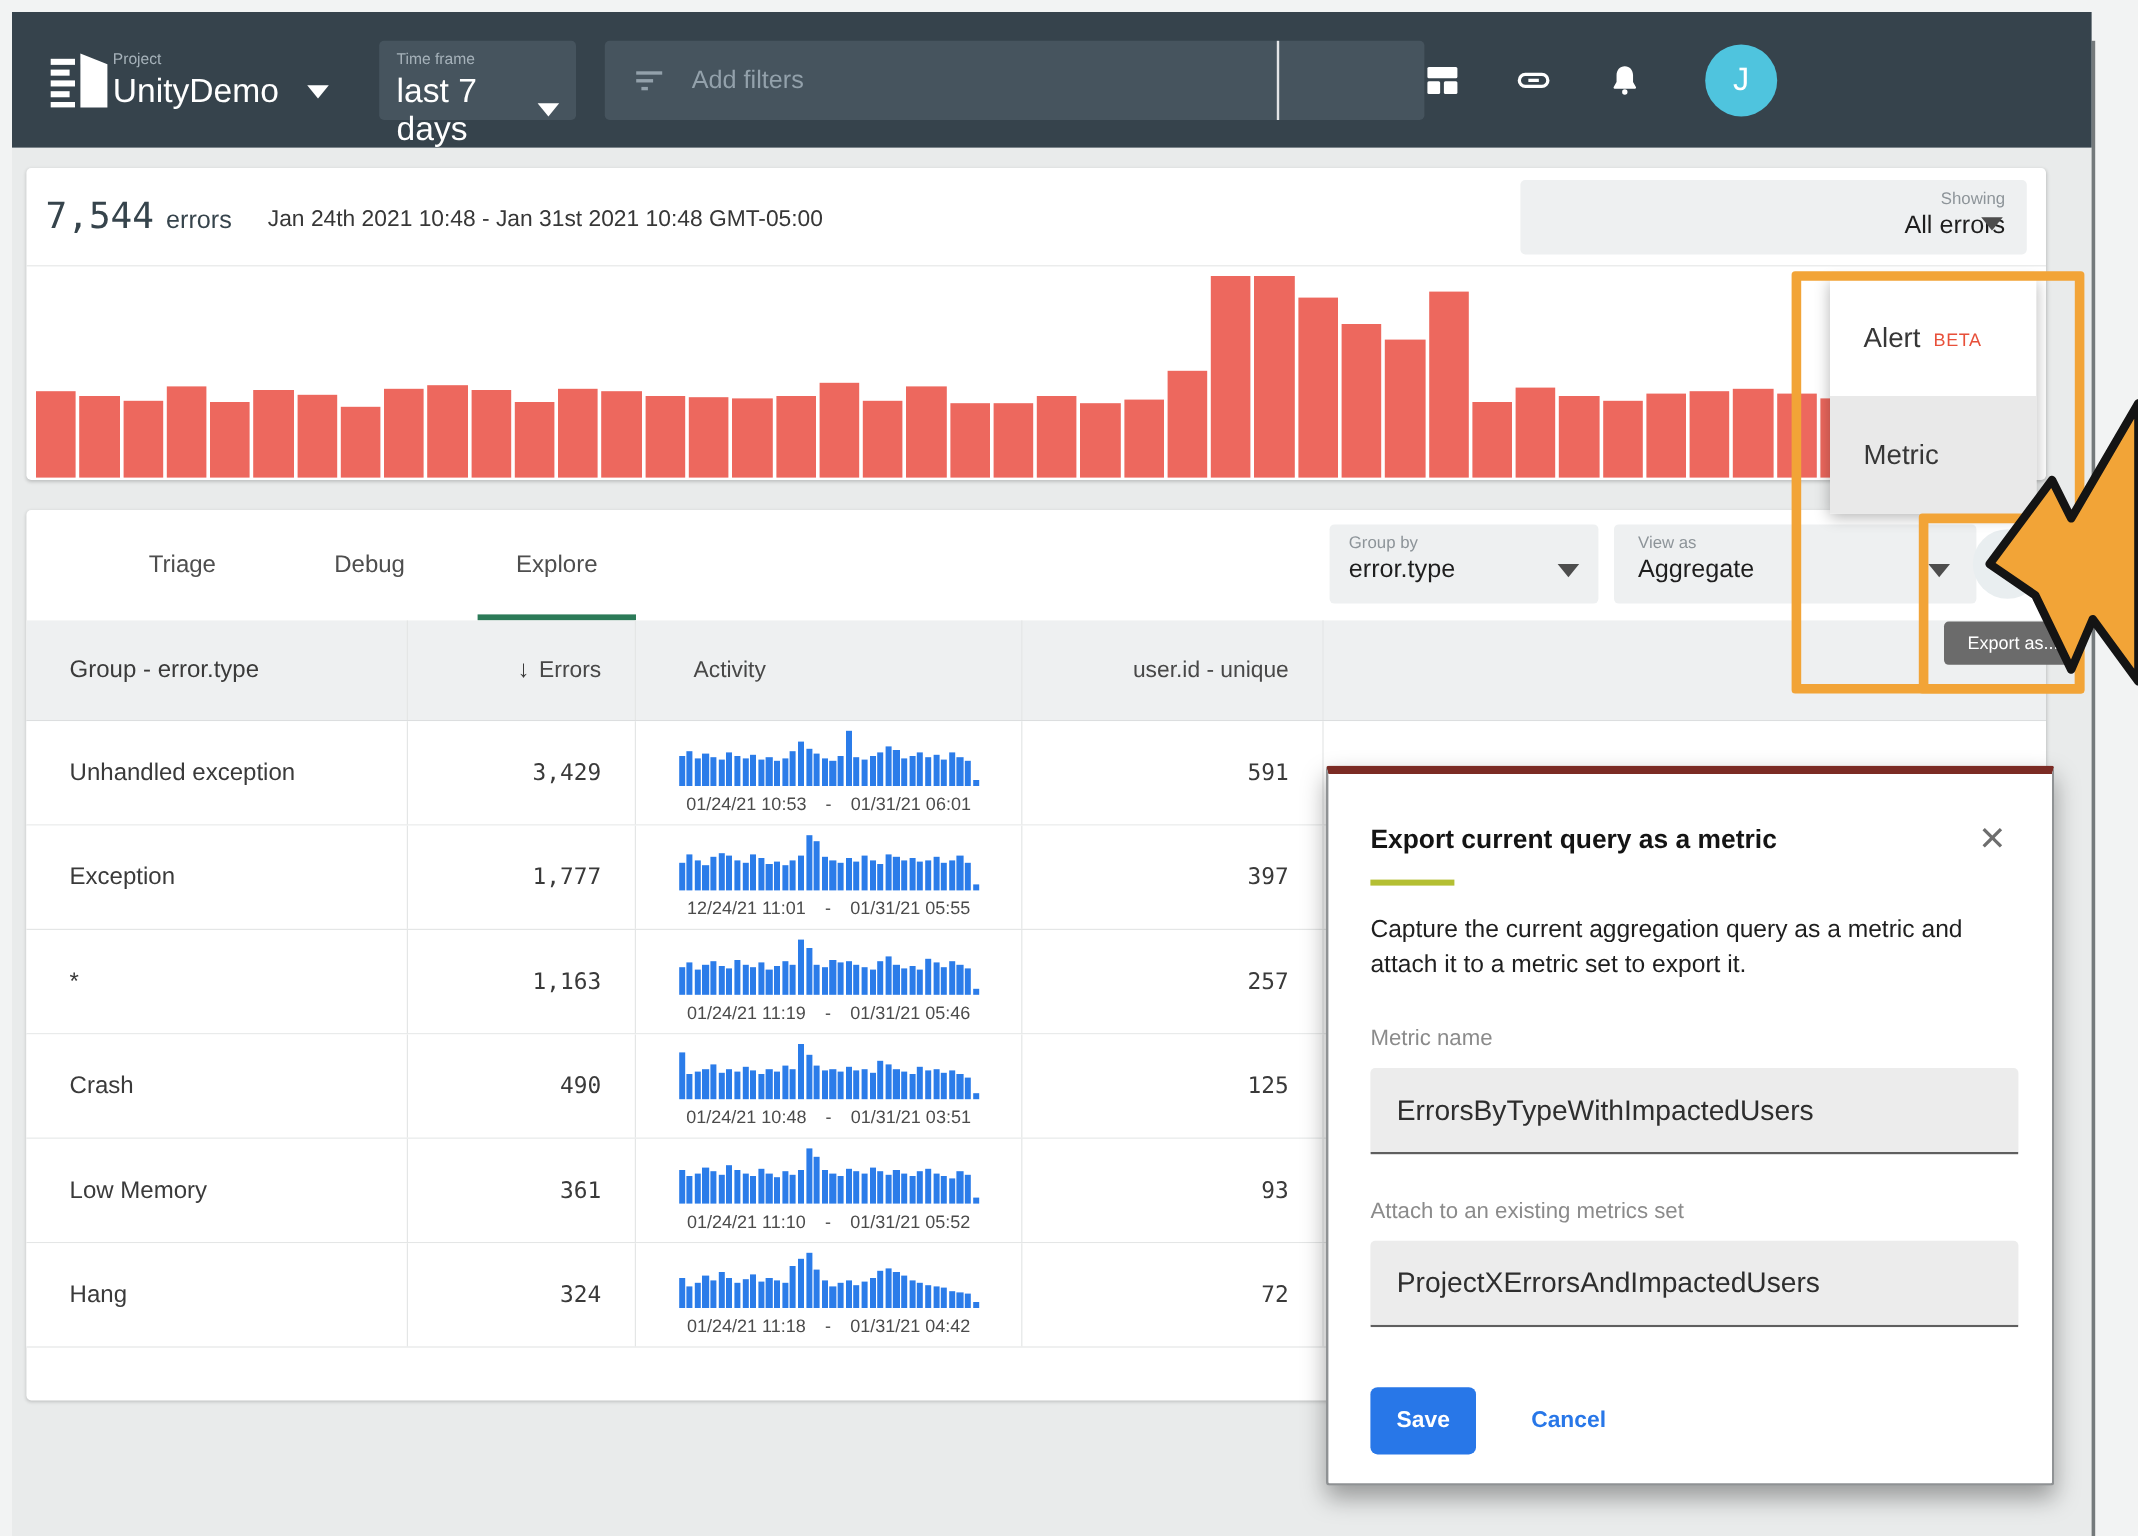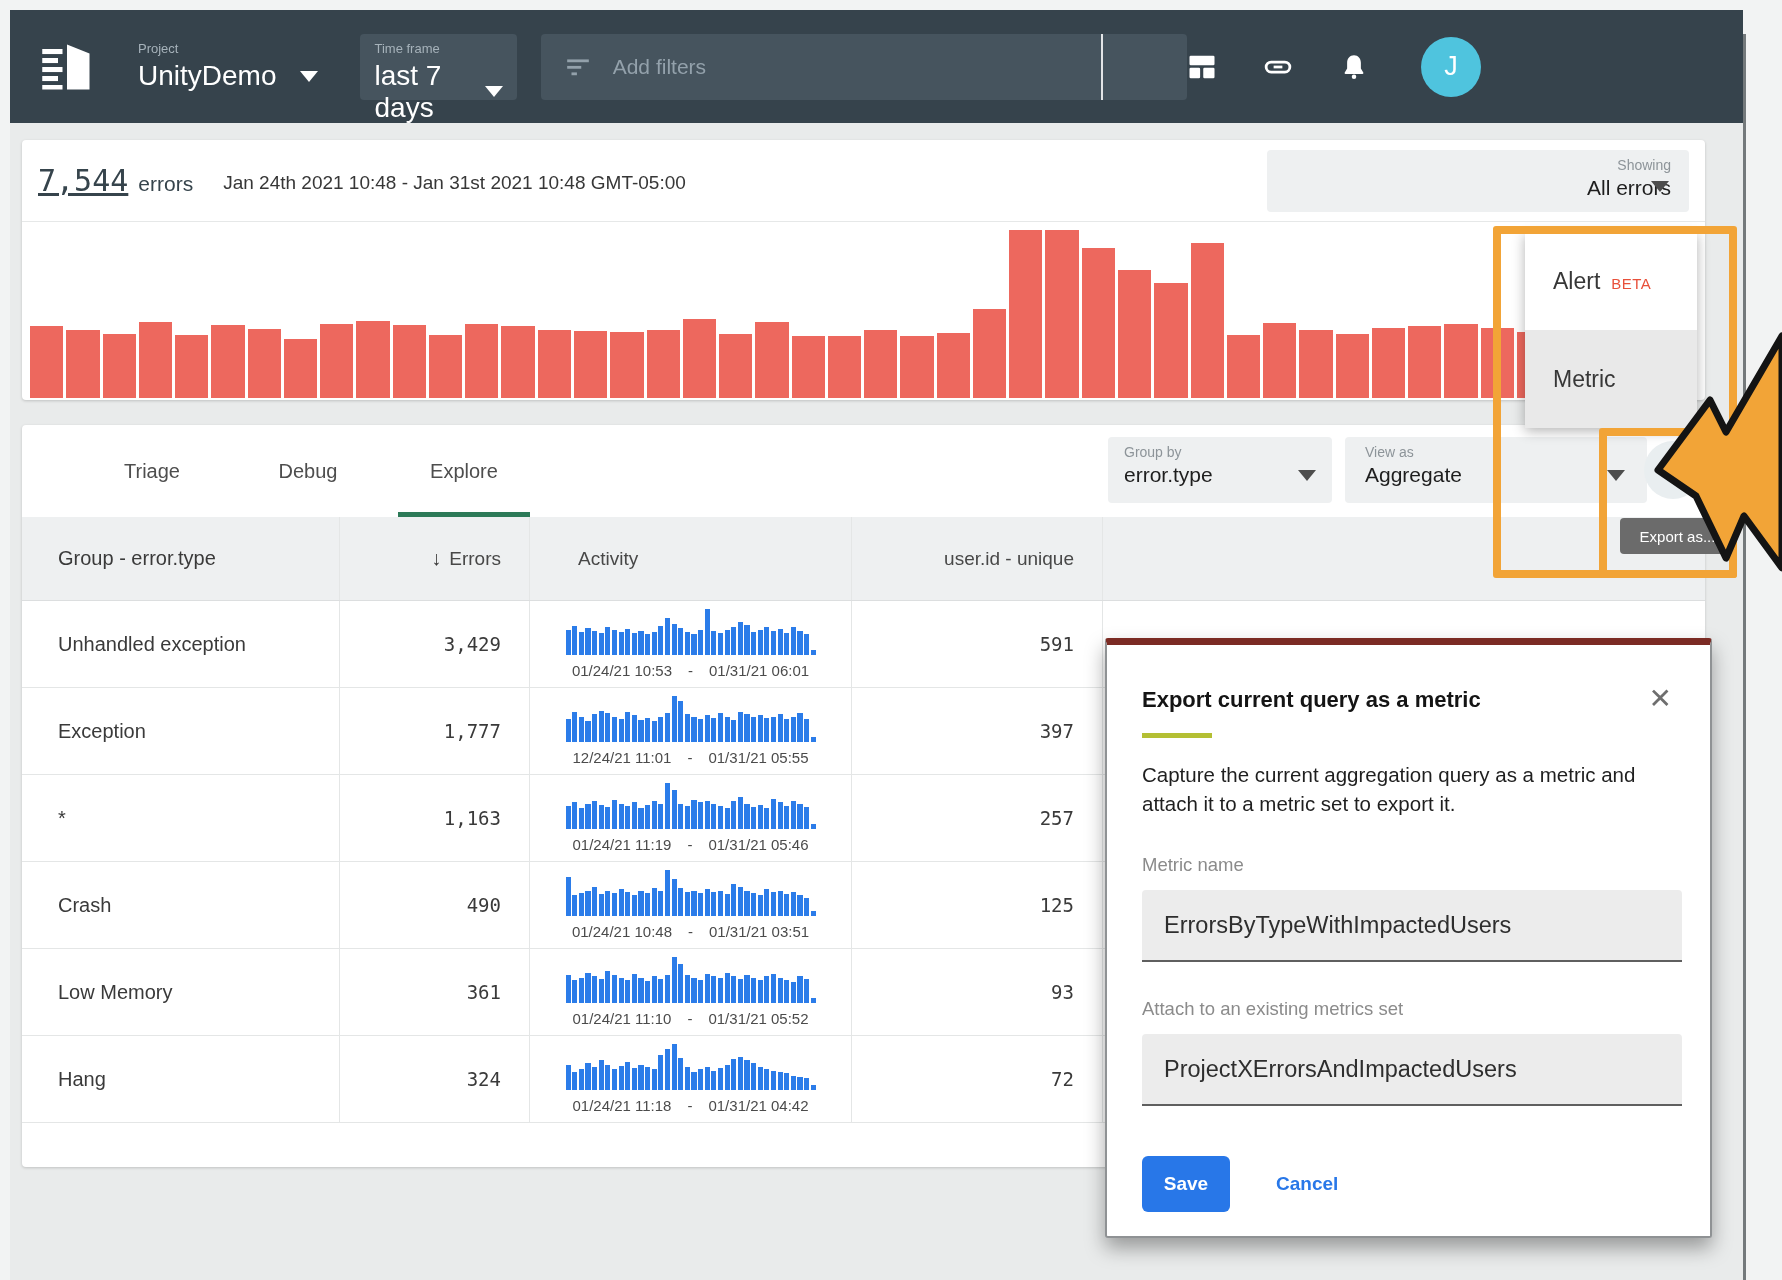--- a/index.html
+++ b/index.html
@@ -5,38 +5,38 @@
   * { margin:0; padding:0; box-sizing:border-box; }
   html,body { width:1782px; height:1280px; }
   body { position:relative; overflow:hidden; background:#f2f3f3; font-family:"Liberation Sans", sans-serif; }
 
   .win { position:absolute; left:10px; top:10px; width:1733px; height:1270px; background:#e9ebeb; }
   .win-edge { position:absolute; left:1743px; top:34px; width:3px; height:1246px; background:#4a5053; opacity:.75; }
 
   
   .navbar { position:absolute; left:10px; top:10px; width:1733px; height:113px; background:#36434c; display:flex; align-items:center; z-index:5; }
   .logo { margin-left:30px; width:54px; height:54px; flex:0 0 auto; }
-  .proj { margin-left:44px; }
+  .proj { }
   .nav-label { font-size:13px; color:#a6b2ba; margin-bottom:4px; }
   .nav-value-row { display:flex; align-items:center; gap:24px; }
   .nav-value { font-size:28px; color:#ffffff; }
   .caret-w { width:0; height:0; border-left:9px solid transparent; border-right:9px solid transparent; border-top:11px solid #ffffff; }
   .caret-d { width:0; height:0; border-left:9px solid transparent; border-right:9px solid transparent; border-top:11px solid #4d4d4d; }
   .tf-box { margin-left:42px; width:172px; height:66px; background:#46545e; border-radius:4px; padding:7px 14px; }
   .filters-box { margin-left:24px; width:720px; height:66px; background:#46545e; border-radius:4px; display:flex; align-items:center; padding:0 24px; position:relative; }
   .filters-text { font-size:21px; color:#93a1ab; margin-left:22px; }
   .filters-divider { position:absolute; left:560px; top:0; width:2px; height:100%; background:rgba(255,255,255,.85); }
   .nav-icons { margin-left:auto; margin-right:262px; display:flex; align-items:center; gap:46px; }
   .nav-icon { width:30px; height:30px; cursor:pointer; }
   .avatar { width:60px; height:60px; border-radius:50%; background:#4fc4de; color:#ffffff; font-size:27px; display:flex; align-items:center; justify-content:center; margin-left:6px; }
 
   
   .card1 { position:absolute; left:22px; top:140px; width:1683px; height:260px; background:#ffffff; border-radius:4px; box-shadow:0 1px 3px rgba(0,0,0,.18); z-index:4; }
   .summary-row { height:82px; border-bottom:1px solid #e6e8e8; display:flex; align-items:center; padding:0 16px; }
-  .err-count { font-family:"DejaVu Sans Mono", monospace; font-size:30px; color:#36444c;text-decoration:underline; }
+  .err-count { font-family:"DejaVu Sans Mono", monospace; font-size:30px; color:#36444c; }
   .err-unit { font-size:21px; color:#36444c; margin-left:10px; margin-top:6px; }
   .err-range { font-size:19px; color:#373737; margin-left:30px; margin-top:4px; }
   .showing-box { position:absolute; right:16px; top:10px; width:422px; height:62px; background:#eef0f1; border-radius:4px; padding:7px 18px; cursor:pointer;text-align:right; }
   .showing-box .caret-d { position:absolute; right:20px; bottom:20px; }
   .box-label { font-size:14px; color:#8d9499; }
   .box-value { font-size:21px; color:#1e1e1e; margin-top:3px; }
   .histogram { position:absolute; left:8px; top:86px; width:1665px; height:172px; display:flex; align-items:flex-end; gap:3px; }
   .hbar { flex:1 1 auto; background:#ed685e; }
 
   

